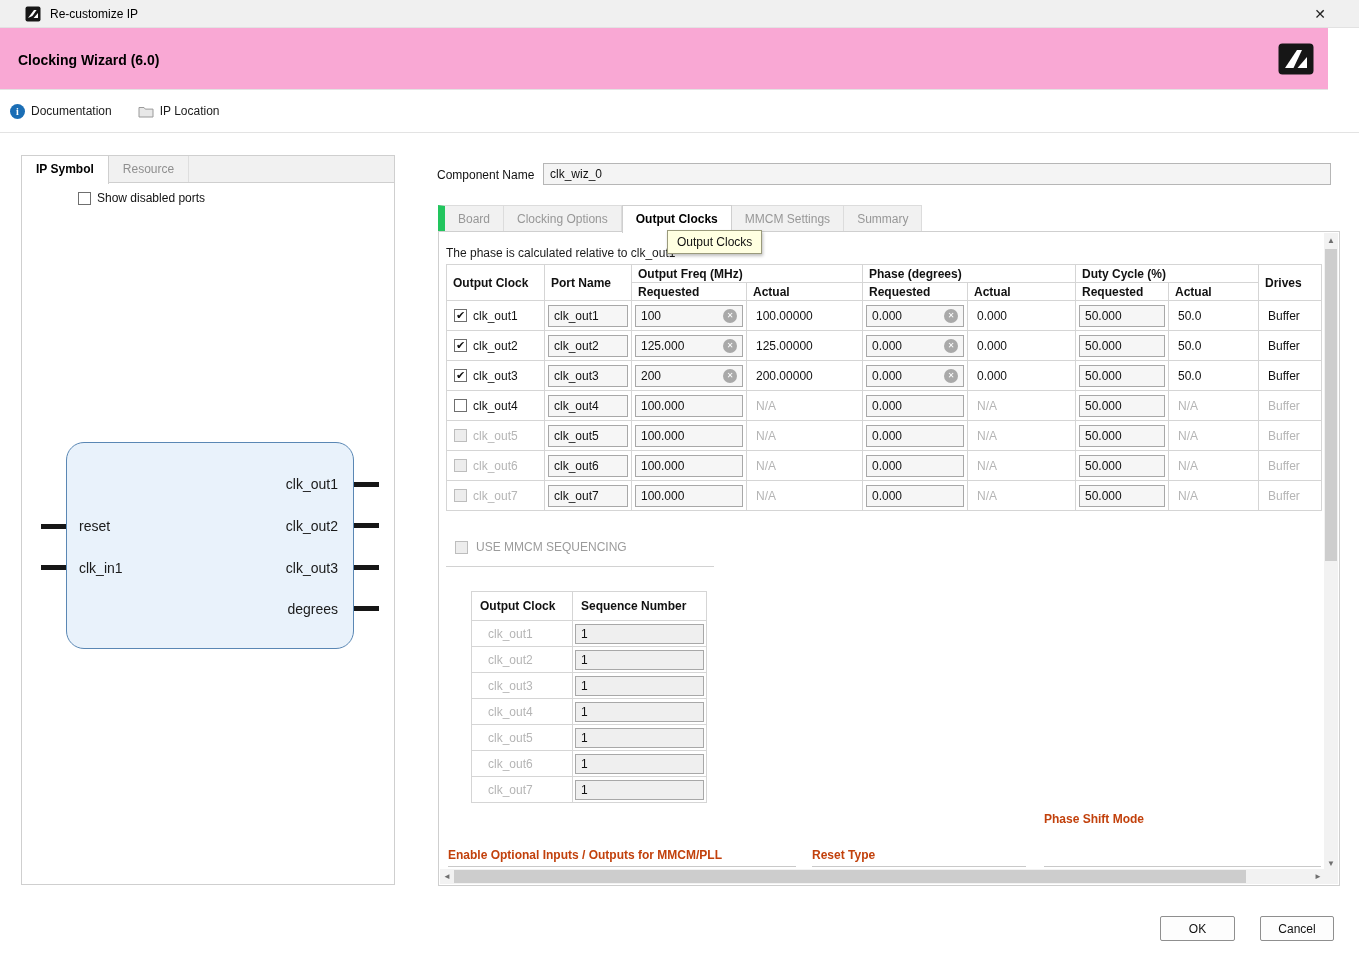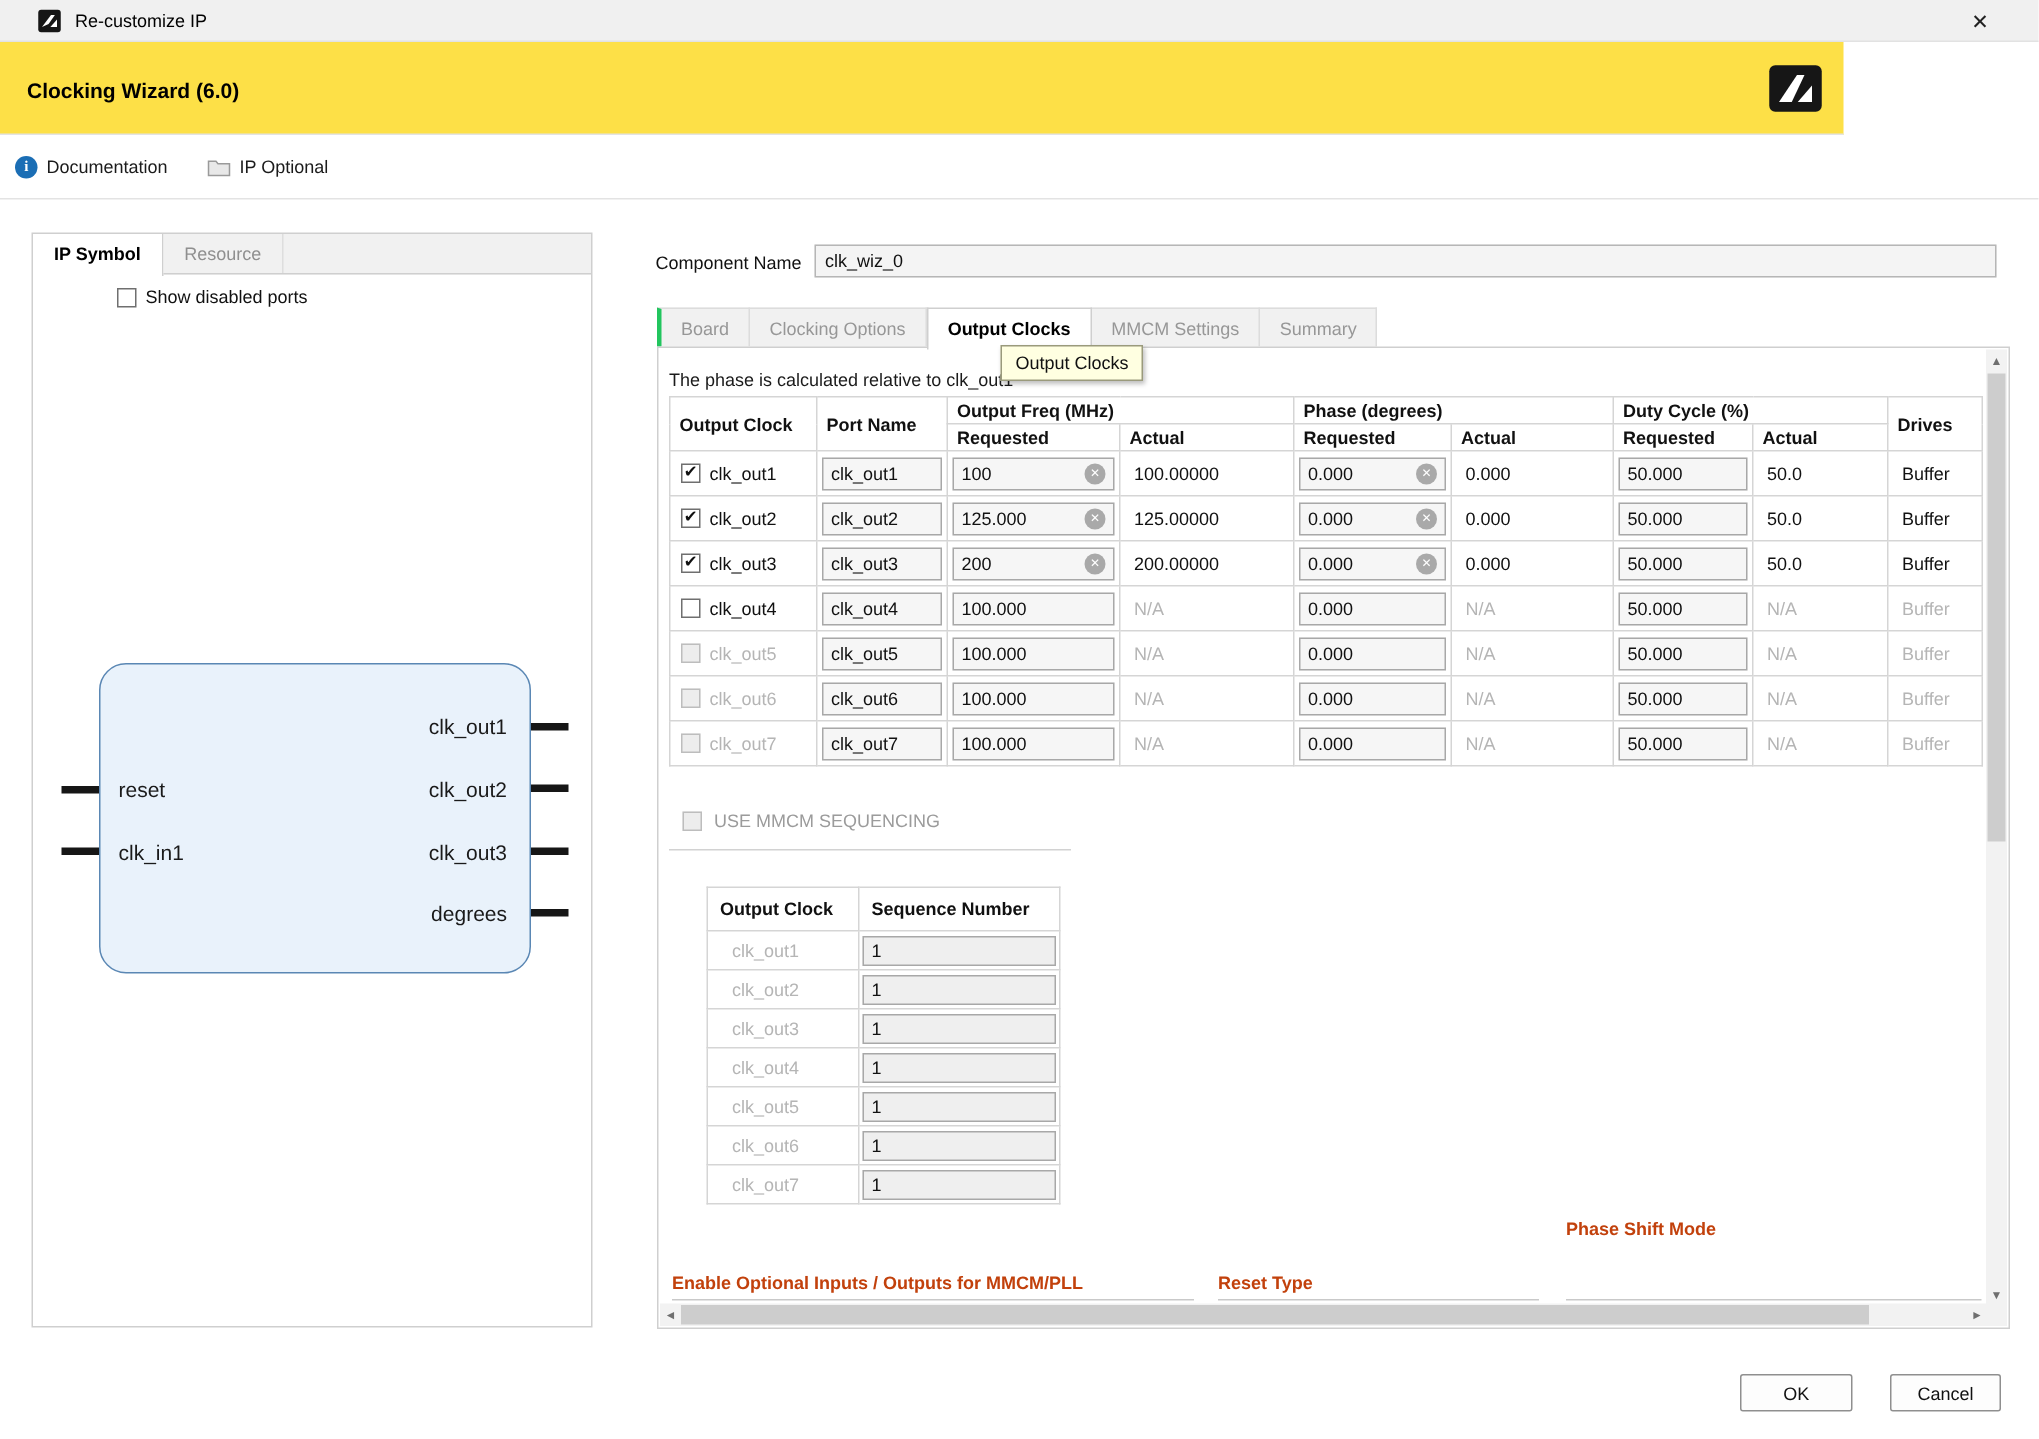--- a/index.html
+++ b/index.html
@@ -7,21 +7,21 @@
   body { position:relative; overflow:hidden; font-size:12px; }
 
   
   .titlebar { position:absolute; left:0; top:0; width:1359px; height:28px; background:#f0f0f0;
               border-bottom:1px solid #e2e2e2; display:flex; align-items:center; padding:0 25px; }
   .app-icon { width:16px; height:16px; margin-right:9px; flex:0 0 auto; }
   .titlebar-title { font-size:12px; color:#000; }
   .titlebar-close { margin-left:auto; width:28px; text-align:center; font-size:14px; color:#222; cursor:default; }
 
   
-  .header { position:absolute; left:0; top:28px; width:1229px; height:62px; background:#fde047; border-bottom:1px solid #e3e3e3; }
+  .header { position:absolute; left:0; top:28px; width:1328px; height:62px; background:#f9a8d4; border-bottom:1px solid #e3e3e3; }
   .header-title { position:absolute; left:18px; top:24px; font-size:14px; font-weight:bold; color:#000; }
   .brand-logo { position:absolute; right:14px; top:15px; width:36px; height:32px; }
 
   
   .toolbar { position:absolute; left:0; top:90px; width:1359px; height:43px; border-bottom:1px solid #e3e3e3;
              display:flex; align-items:center; padding:0 10px; gap:26px; }
   .toolbar-item { display:flex; align-items:center; gap:6px; color:#1b1b1b; cursor:default; }
   .info-icon { width:15px; height:15px; border-radius:50%; background:#1b6eb5; color:#fff; font-size:10px;
                font-weight:bold; display:flex; align-items:center; justify-content:center; font-family:"Liberation Serif",serif; }
 
@@ -44,21 +44,21 @@
   .stub { position:absolute; height:5px; width:25px; background:#161616; }
 
   
   .comp-label { position:absolute; left:437px; top:168px; font-size:12px; color:#111; }
   .comp-field { position:absolute; left:543px; top:163px; width:788px; height:22px; background:#f4f4f4;
                 border:1px solid #b6b6b6; display:flex; align-items:center; padding:0 6px; color:#111; }
 
   
   .main-tabs { position:absolute; left:438px; top:205px; height:27px; display:flex; }
   .main-tab { padding:6px 13px 5px; background:#f1f1f1; color:#979797; border:1px solid #dcdcdc; border-left:none; }
-  .main-tab:first-child { border-left:3px solid #22c55e; }
+  .main-tab:first-child { border-left:7px solid #22c55e; }
   .main-tab.active { background:#fff; color:#000; font-weight:bold; border:1px solid #cfcfcf; border-bottom:none;
                      position:relative; z-index:3; height:28px; }
 
   
   .tab-content { position:absolute; left:438px; top:231px; width:902px; height:655px; border:1px solid #cfcfcf; background:#fff; }
   .phase-note { position:absolute; left:7px; top:14px; color:#1b1b1b; }
   .tooltip { position:absolute; left:228px; top:-2px; background:#ffffe1; border:1px solid #9a9a7c;
              padding:4px 9px; box-shadow:1px 2px 3px rgba(0,0,0,.25); z-index:6; color:#111; }
 
   
@@ -130,21 +130,21 @@
 
 <div class="toolbar">
   <span class="toolbar-item">
     <span class="info-icon">i</span>
     <span>Documentation</span>
   </span>
   <span class="toolbar-item">
     <svg width="16" height="13" viewBox="0 0 16 13">
       <path d="M1 2.5 h5 l1.3 1.6 H15 V12 H1 z" fill="#e8e8e8" stroke="#9a9a9a"></path>
     </svg>
-    <span>IP Optional</span>
+    <span>IP Location</span>
   </span>
 </div>
 
 <div class="left-panel">
   <div class="lp-tabs">
     <span class="lp-tab active">IP Symbol</span>
     <span class="lp-tab">Resource</span>
   </div>
   <div class="sdp-row">
     <span class="cb"></span>

